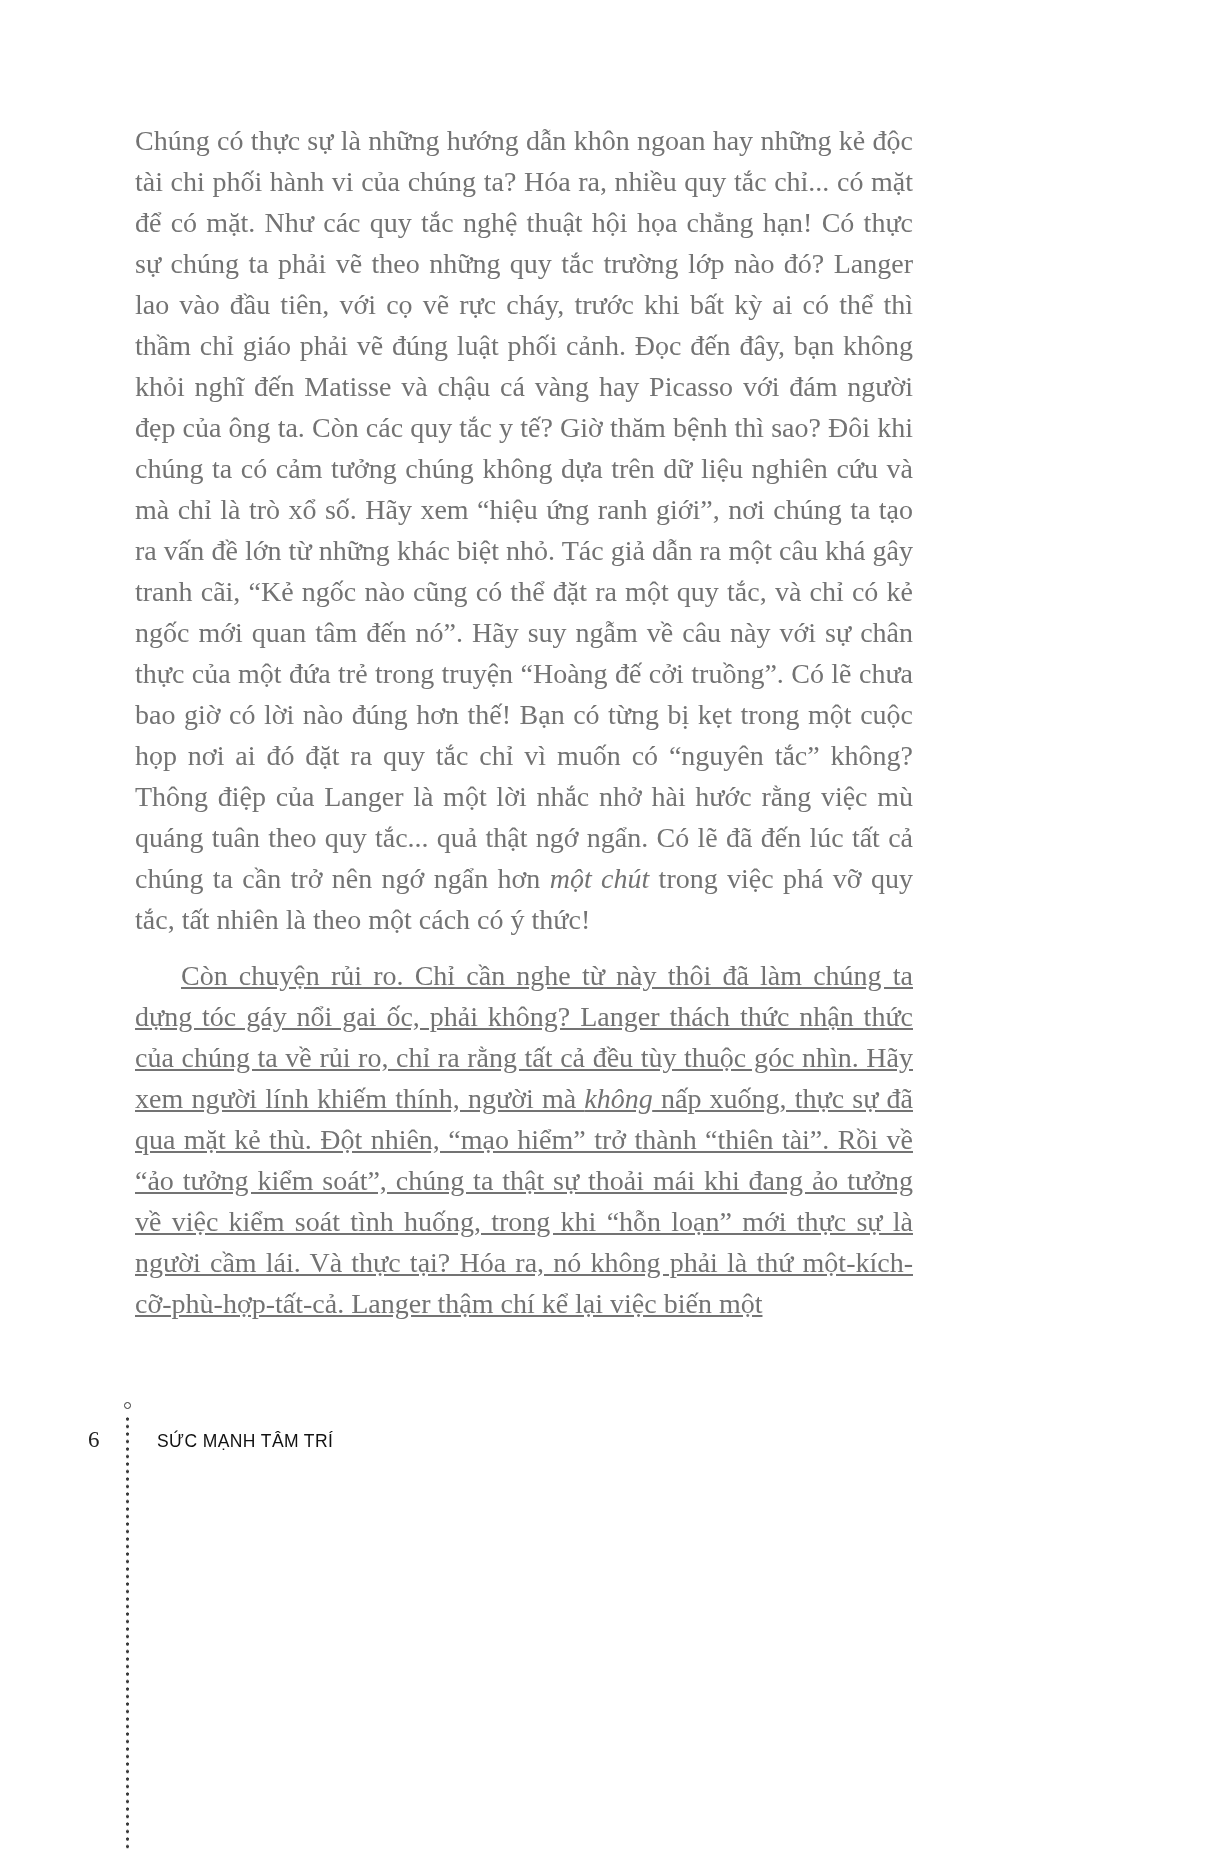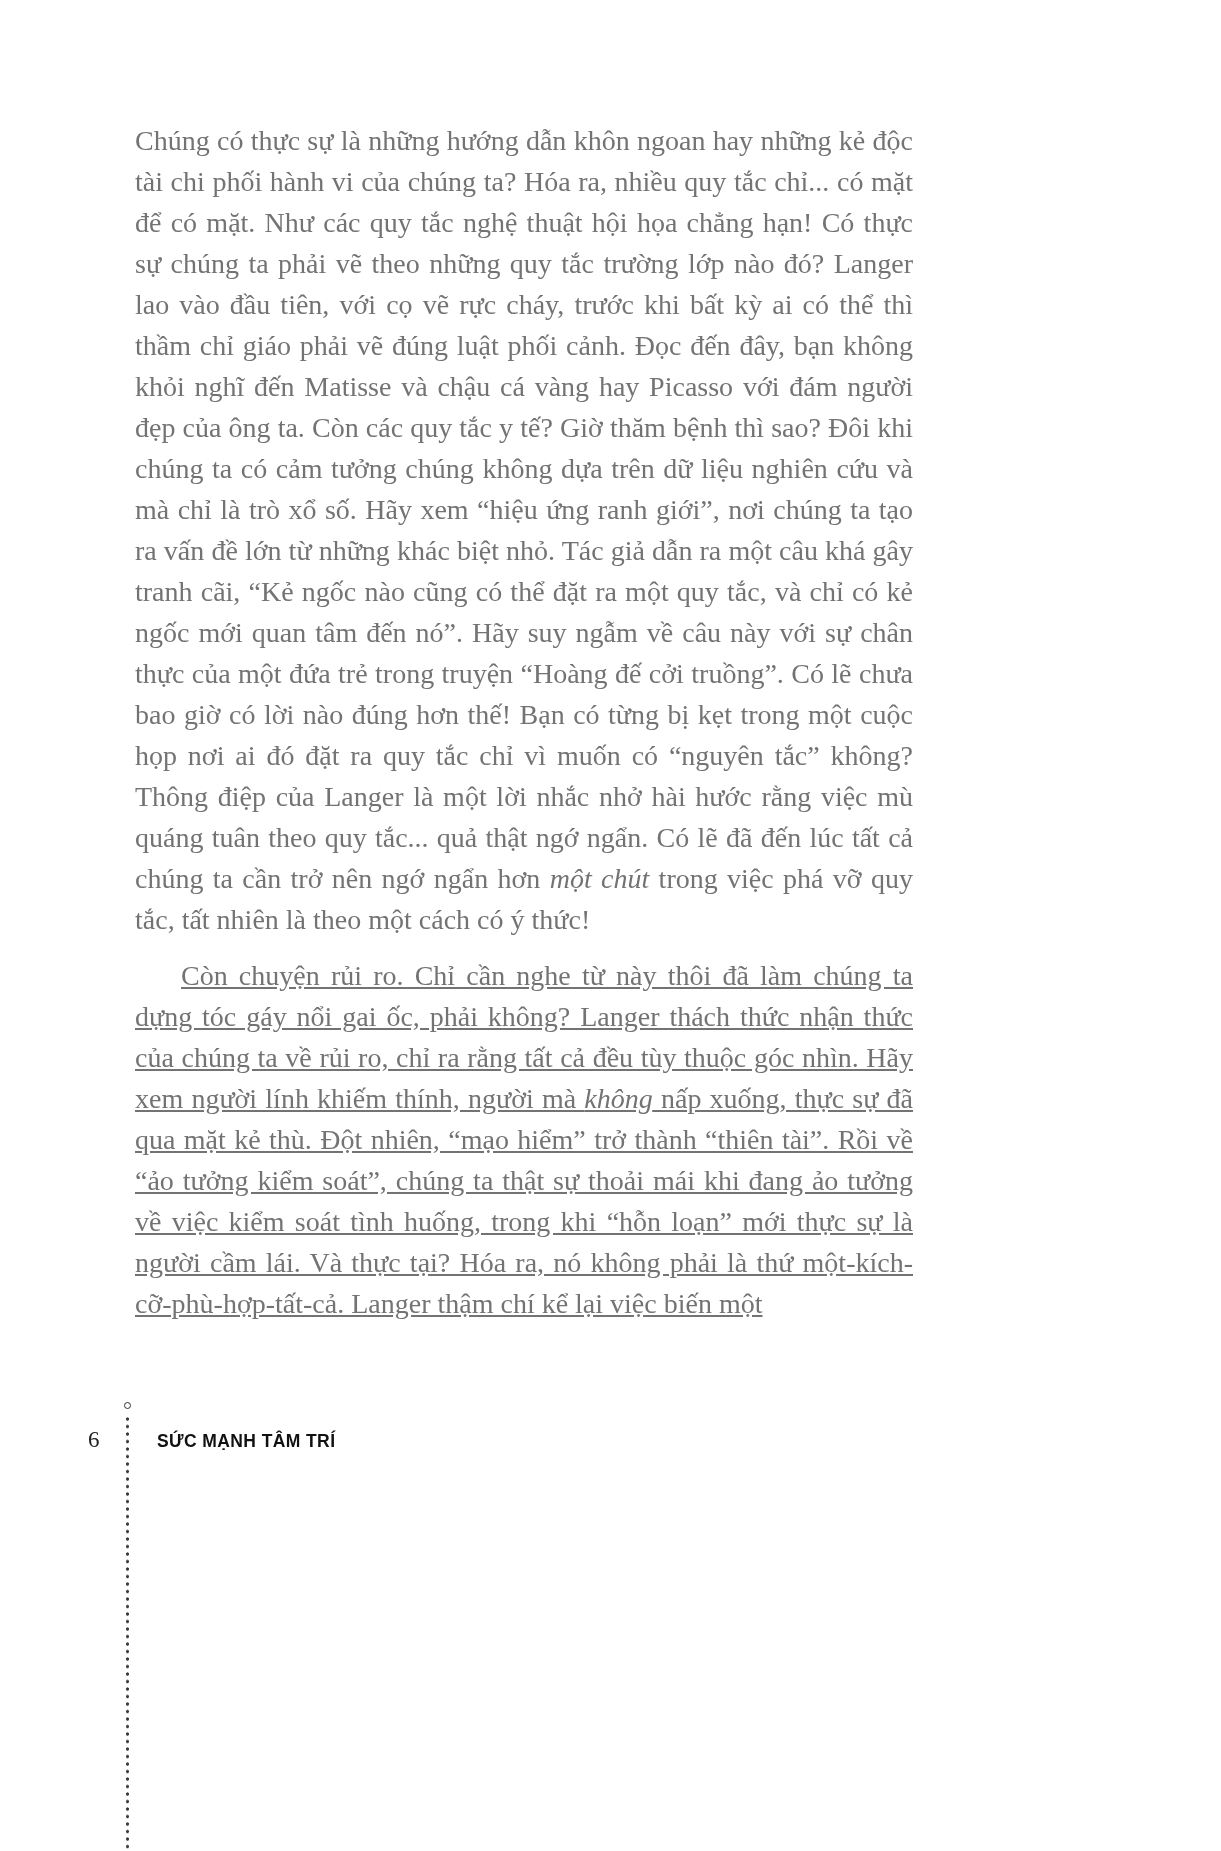--- a/index.html
+++ b/index.html
@@ -38,21 +38,21 @@
     top: 1427px;
     font-size: 23px;
     font-family: "Liberation Serif", serif;
     color: #222222;
   }
   .footer-title {
     position: absolute;
     left: 157px;
     top: 1431px;
     font-size: 17.5px;
-    font-weight: 700;
+    font-weight: 400;
     font-family: "Liberation Sans", sans-serif;
     letter-spacing: 0.4px;
     color: #111111;
   }
   .ornament-ring {
     position: absolute;
     left: 124px;
     top: 1402px;
     width: 7px;
     height: 7px;

